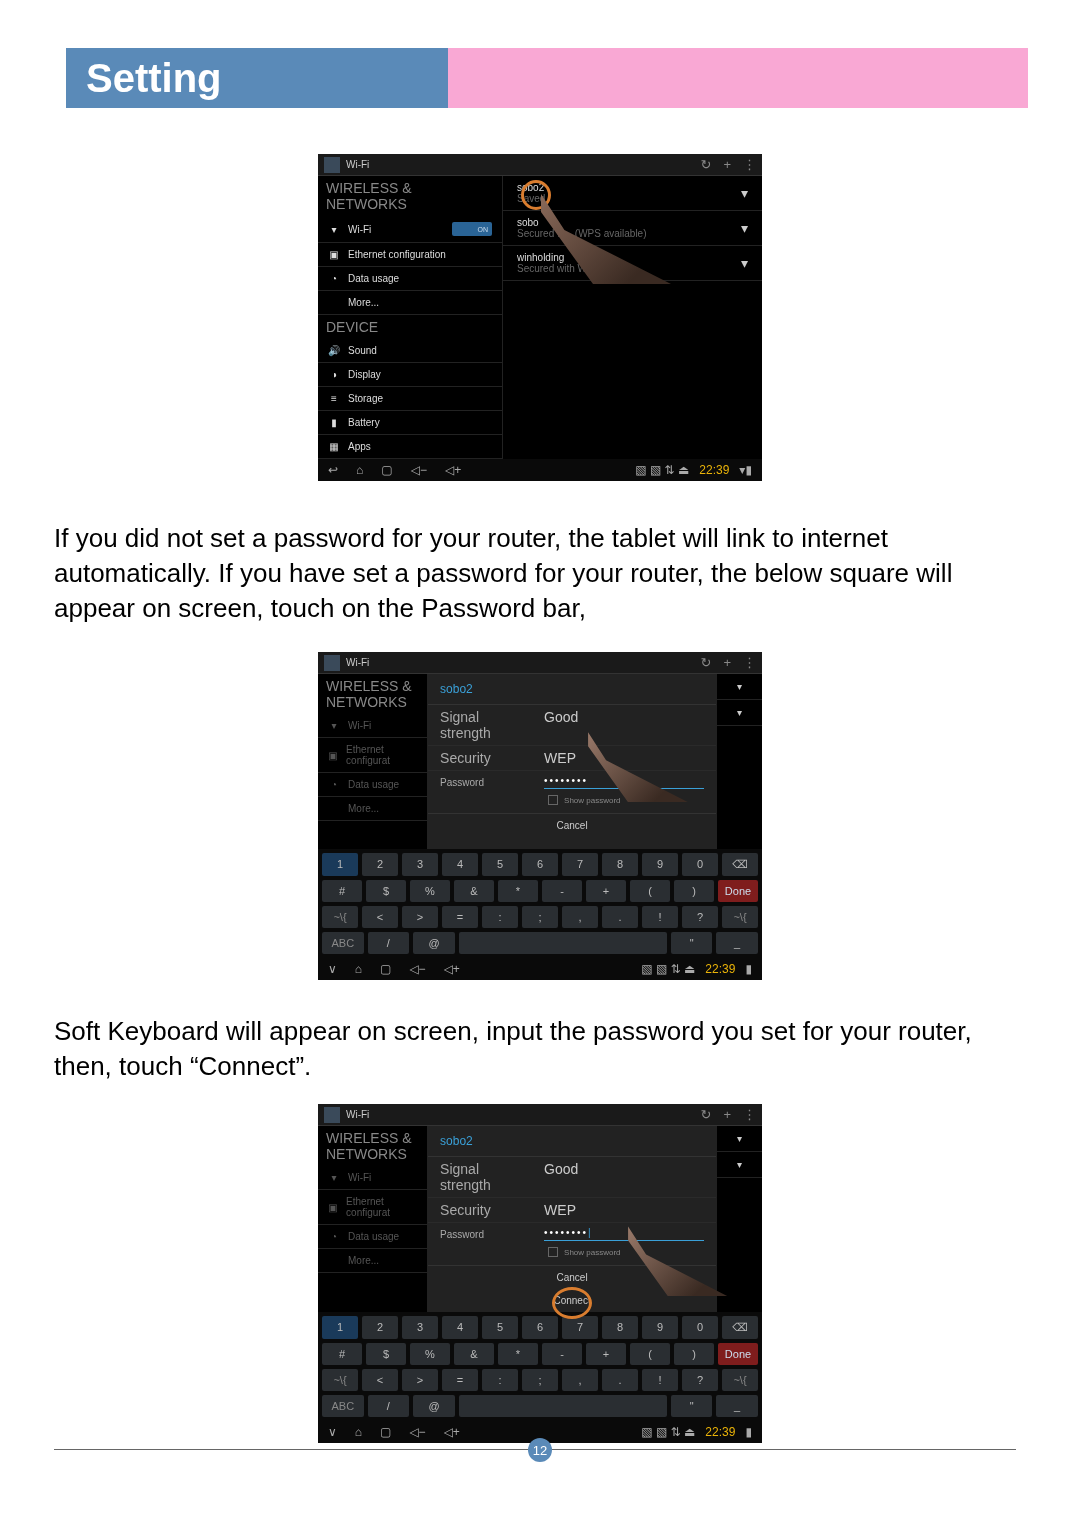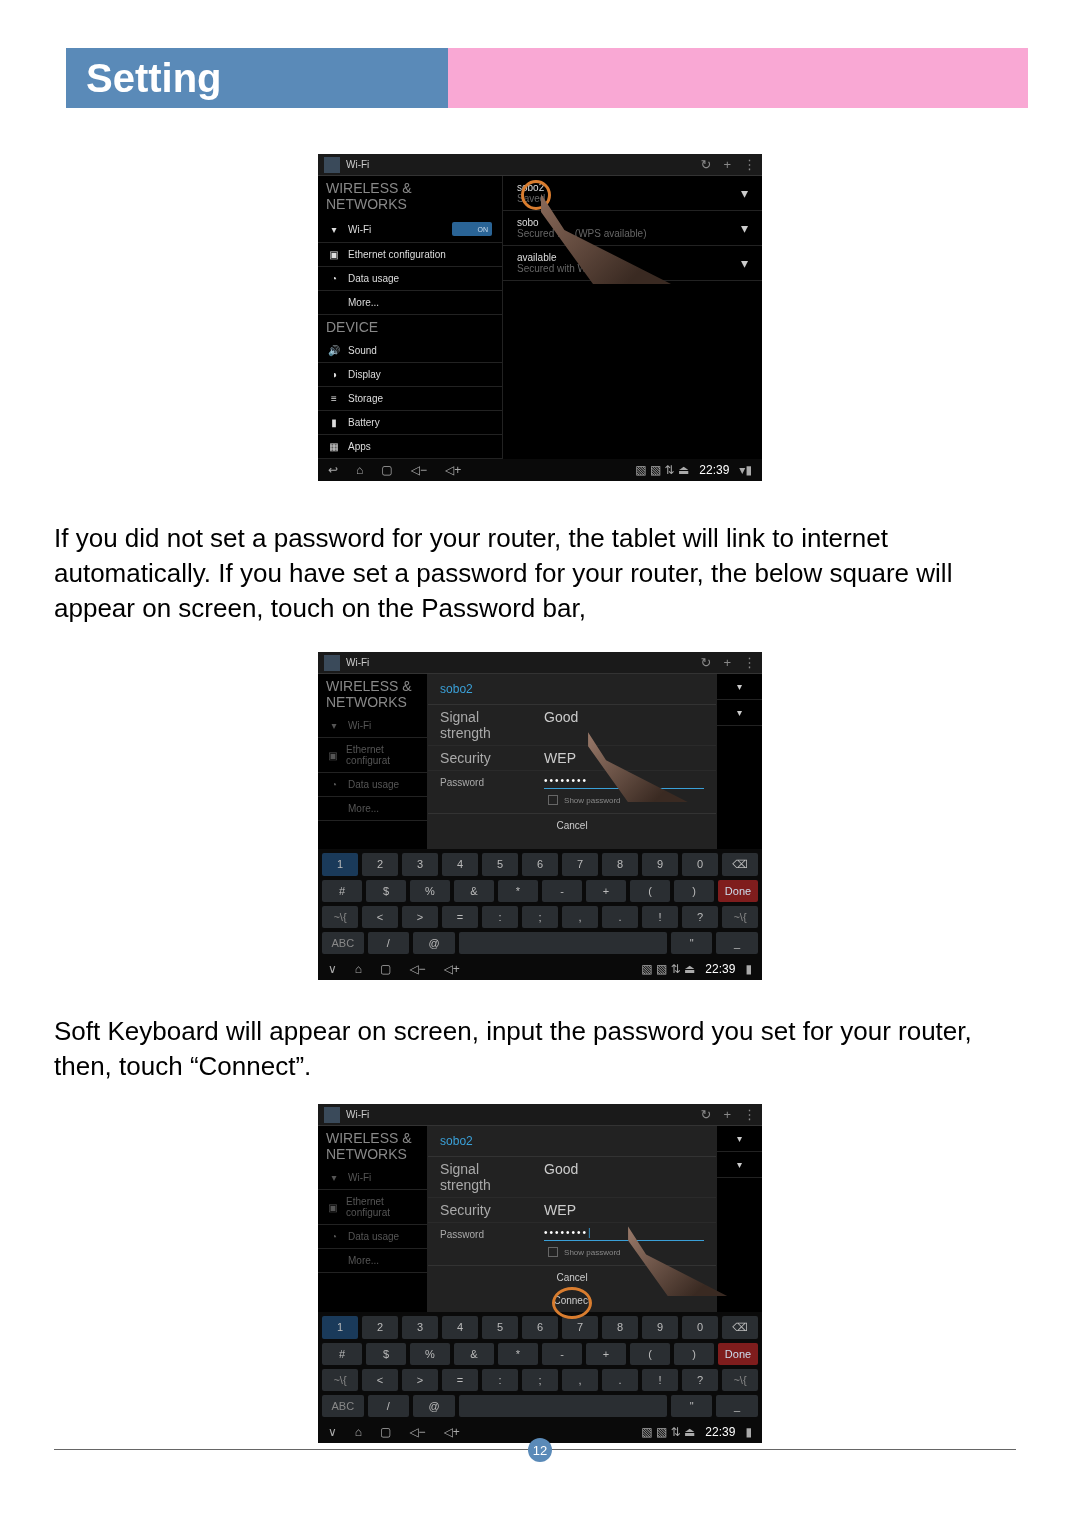--- a/index.html
+++ b/index.html
@@ -82,21 +82,21 @@
       position: absolute; width: 130px; height: 90px;
       top: 18px; left: 38px;
       background: linear-gradient(135deg, #8a6a5a 0%, #3a2a22 80%);
       clip-path: polygon(0 0, 18% 40%, 100% 100%, 40% 100%, 0 20%);
     }
     .ss-navbar {
       height: 22px; background: #0a0a0a; display: flex; align-items: center;
       padding: 0 10px; gap: 18px; color: #aaa; font-size: 12px;
     }
     .ss-nav-right { margin-left: auto; display: flex; gap: 10px; align-items: center; }
-    .ss-time { color: #ffffff; }
+    .ss-time { color: #eab308; }
     .body-text {
       font-size: 26px;
       color: #000;
       line-height: 1.35;
       margin-top: 40px;
       width: 972px;
     }
     
     .ss-dialog-main { flex: 1; background: #222; padding: 0; position: relative; }
     .ss-dialog-title {
@@ -235,21 +235,21 @@
       </div>
       <div class="ss-network">
         <div>
           <div class="ss-network-name">sobo</div>
           <div class="ss-network-sub">Secured w...    (WPS available)</div>
         </div>
         <span class="ss-wifi-icon">▾</span>
       </div>
       <div class="ss-network">
         <div>
-          <div class="ss-network-name">available</div>
+          <div class="ss-network-name">winholding</div>
           <div class="ss-network-sub">Secured with WPA2</div>
         </div>
         <span class="ss-wifi-icon">▾</span>
       </div>
       <div class="ss-circle"></div>
       <div class="ss-hand"></div>
     </div>
   </div>
   <div class="ss-navbar">
     <span>↩</span>

